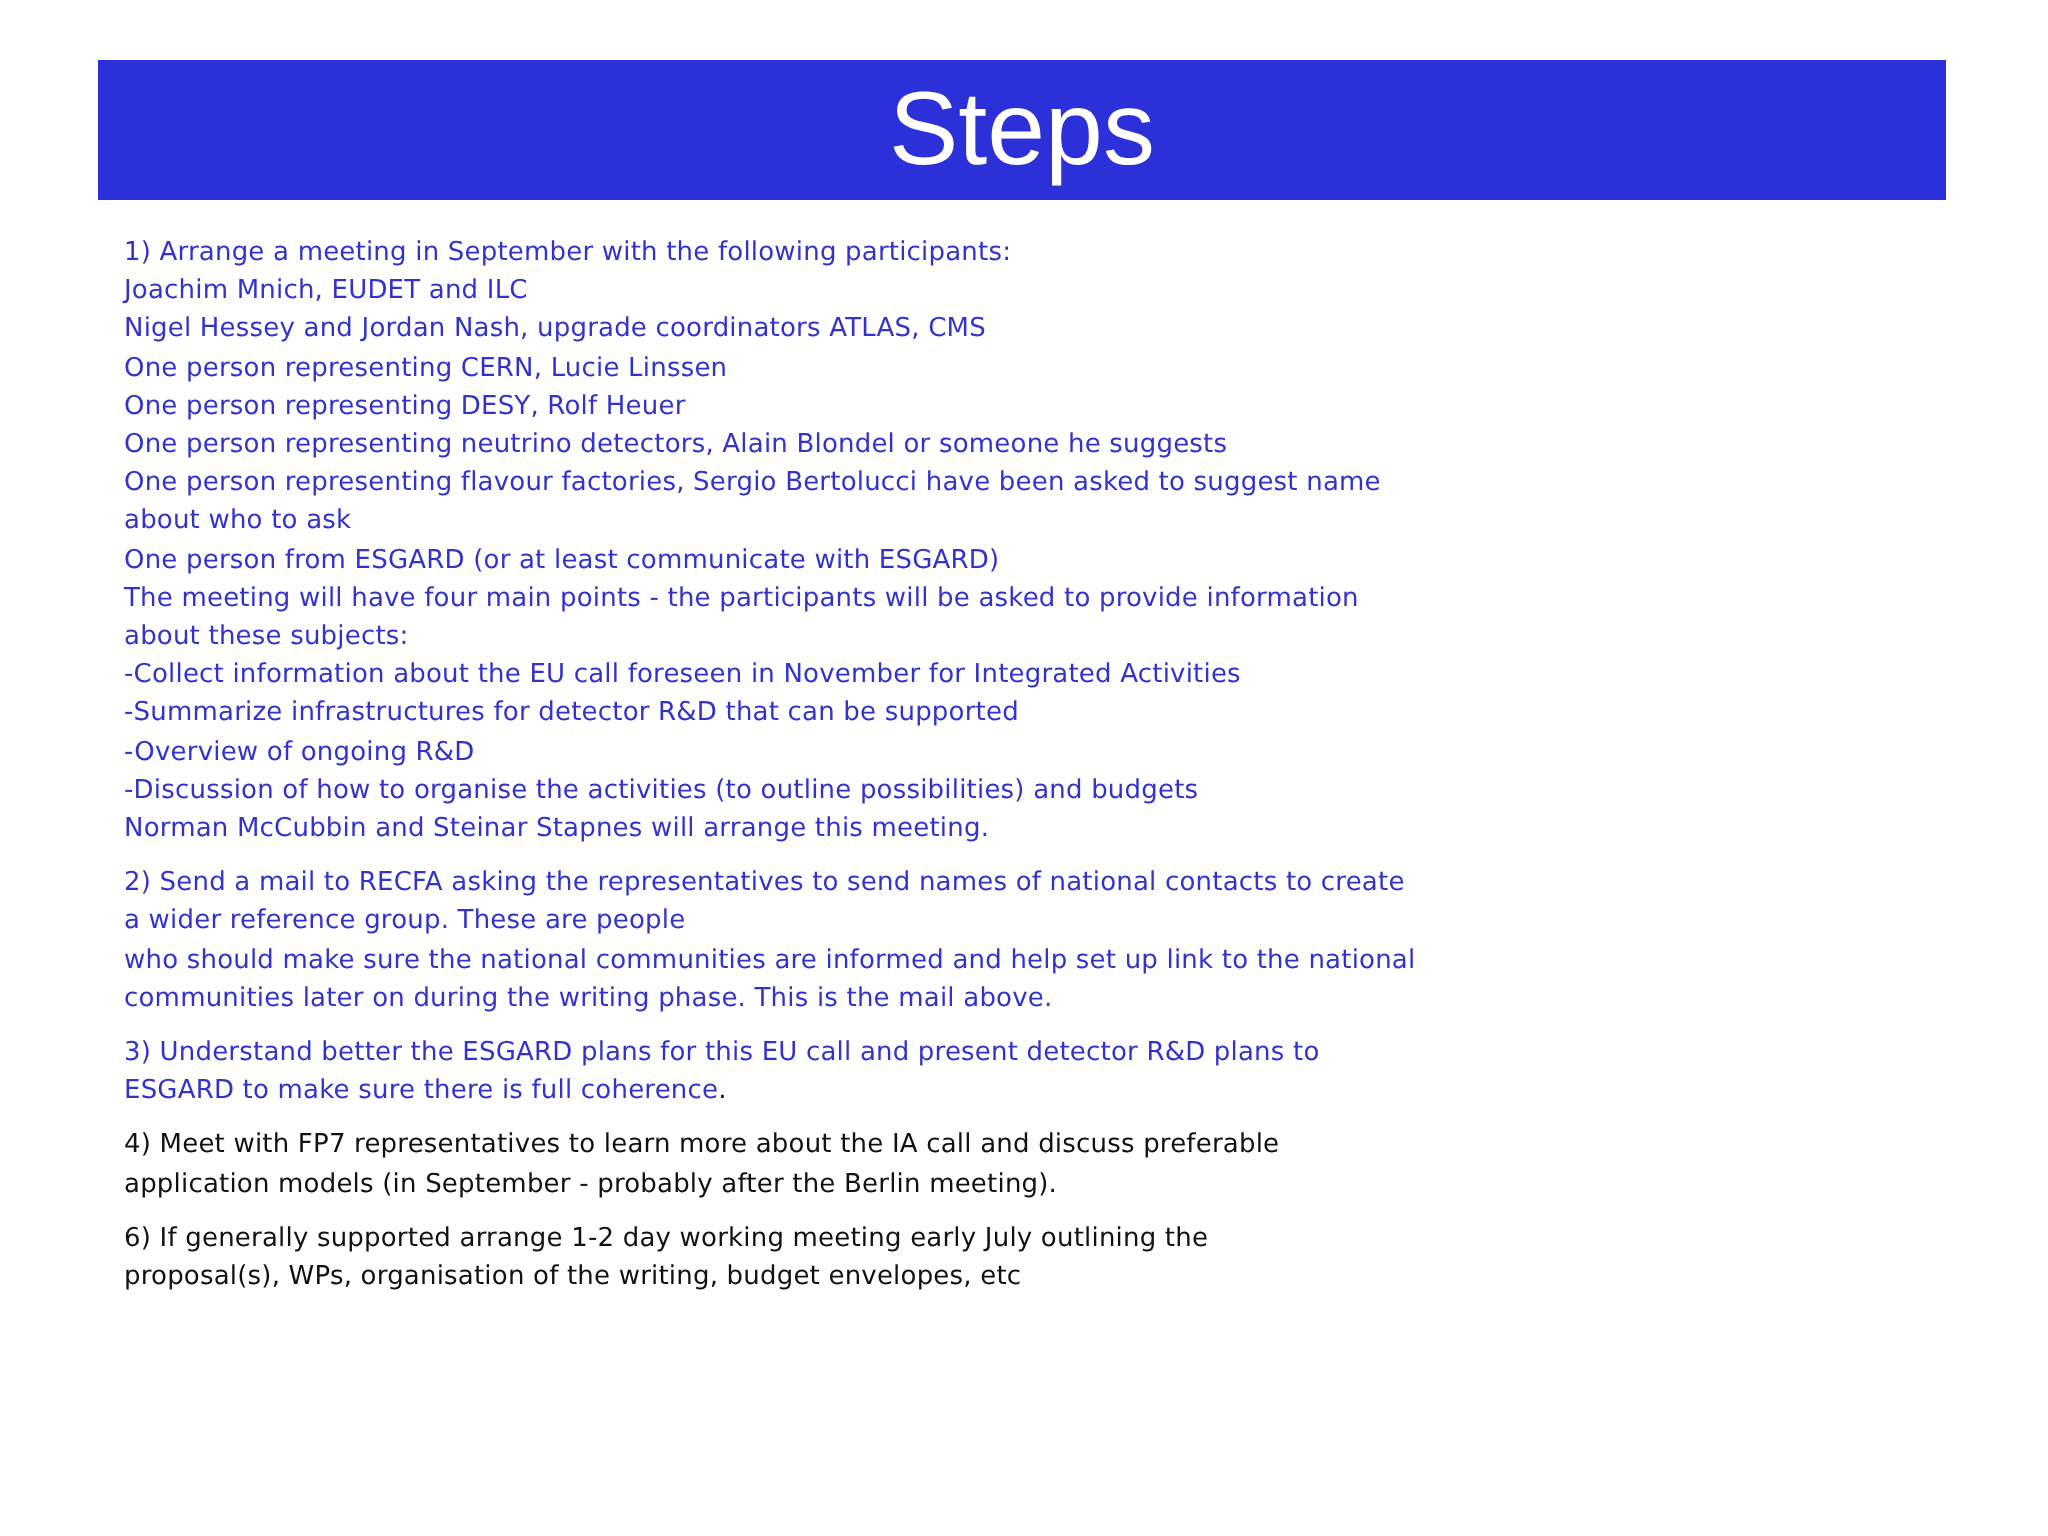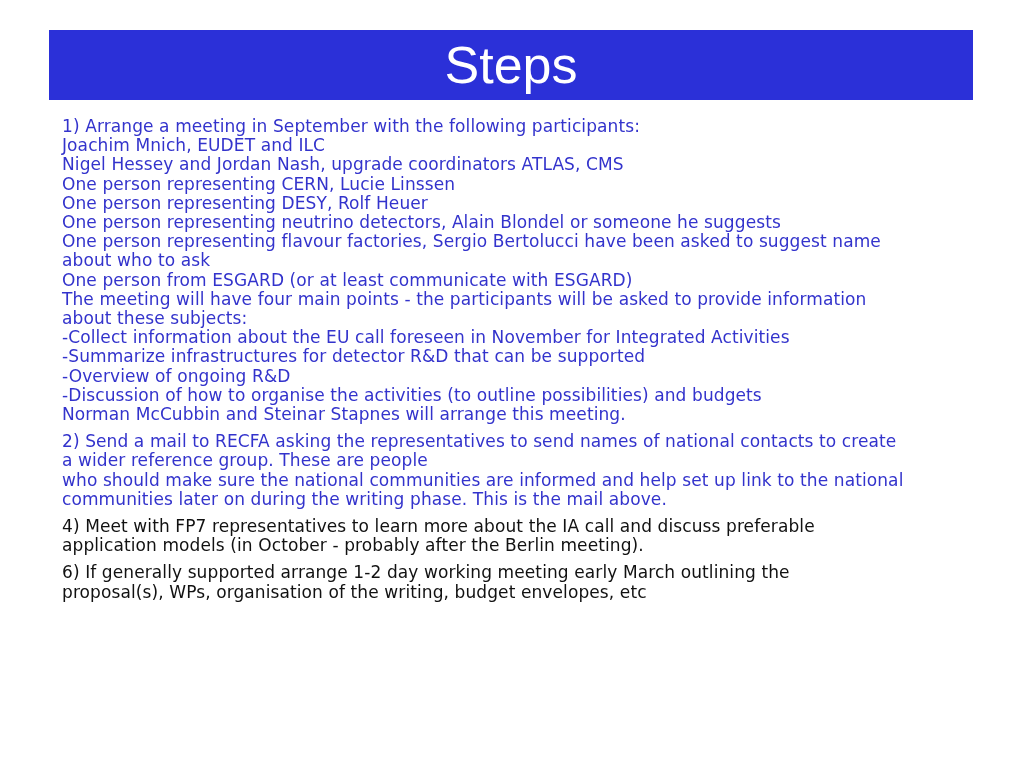--- a/index.html
+++ b/index.html
@@ -34,21 +34,21 @@
     line-height: 70px;
     letter-spacing: 0px;
   }
   .body-text {
     position: absolute;
     left: 62px;
     top: 117px;
     width: 912px;
   }
   .para {
-    font-size: 17px;
+    font-size: 13px;
     line-height: 19.2px;
     white-space: pre-line;
     letter-spacing: 0.1px;
   }
   .para + .para {
     margin-top: 8px;
   }
   .blue { color: #3333cc; }
   .black { color: #111111; }
 </style>
@@ -78,23 +78,25 @@
 -Summarize infrastructures for detector R&amp;D that can be supported
 -Overview of ongoing R&amp;D
 -Discussion of how to organise the activities (to outline possibilities) and budgets
 Norman McCubbin and Steinar Stapnes will arrange this meeting.</div>
 
     <div class="para blue">2) Send a mail to RECFA asking the representatives to send names of national contacts to create
 a wider reference group. These are people
 who should make sure the national communities are informed and help set up link to the national
 communities later on during the writing phase. This is the mail above.</div>
 
+    <div class="para blue"><span>3) Understand better the ESGARD plans for this EU call and present detector R&amp;D plans to
+ESGARD to make sure there is full coherence</span><span class="black">.</span></div>
 
     <div class="para black">4) Meet with FP7 representatives to learn more about the IA call and discuss preferable
-application models (in October - probably after the Berlin meeting).</div>
+application models (in September - probably after the Berlin meeting).</div>
 
 
-    <div class="para black">6) If generally supported arrange 1-2 day working meeting early March outlining the
+    <div class="para black">6) If generally supported arrange 1-2 day working meeting early July outlining the
 proposal(s), WPs, organisation of the writing, budget envelopes, etc</div>
 
   </div>
 
 </div>
 
 </body></html>

